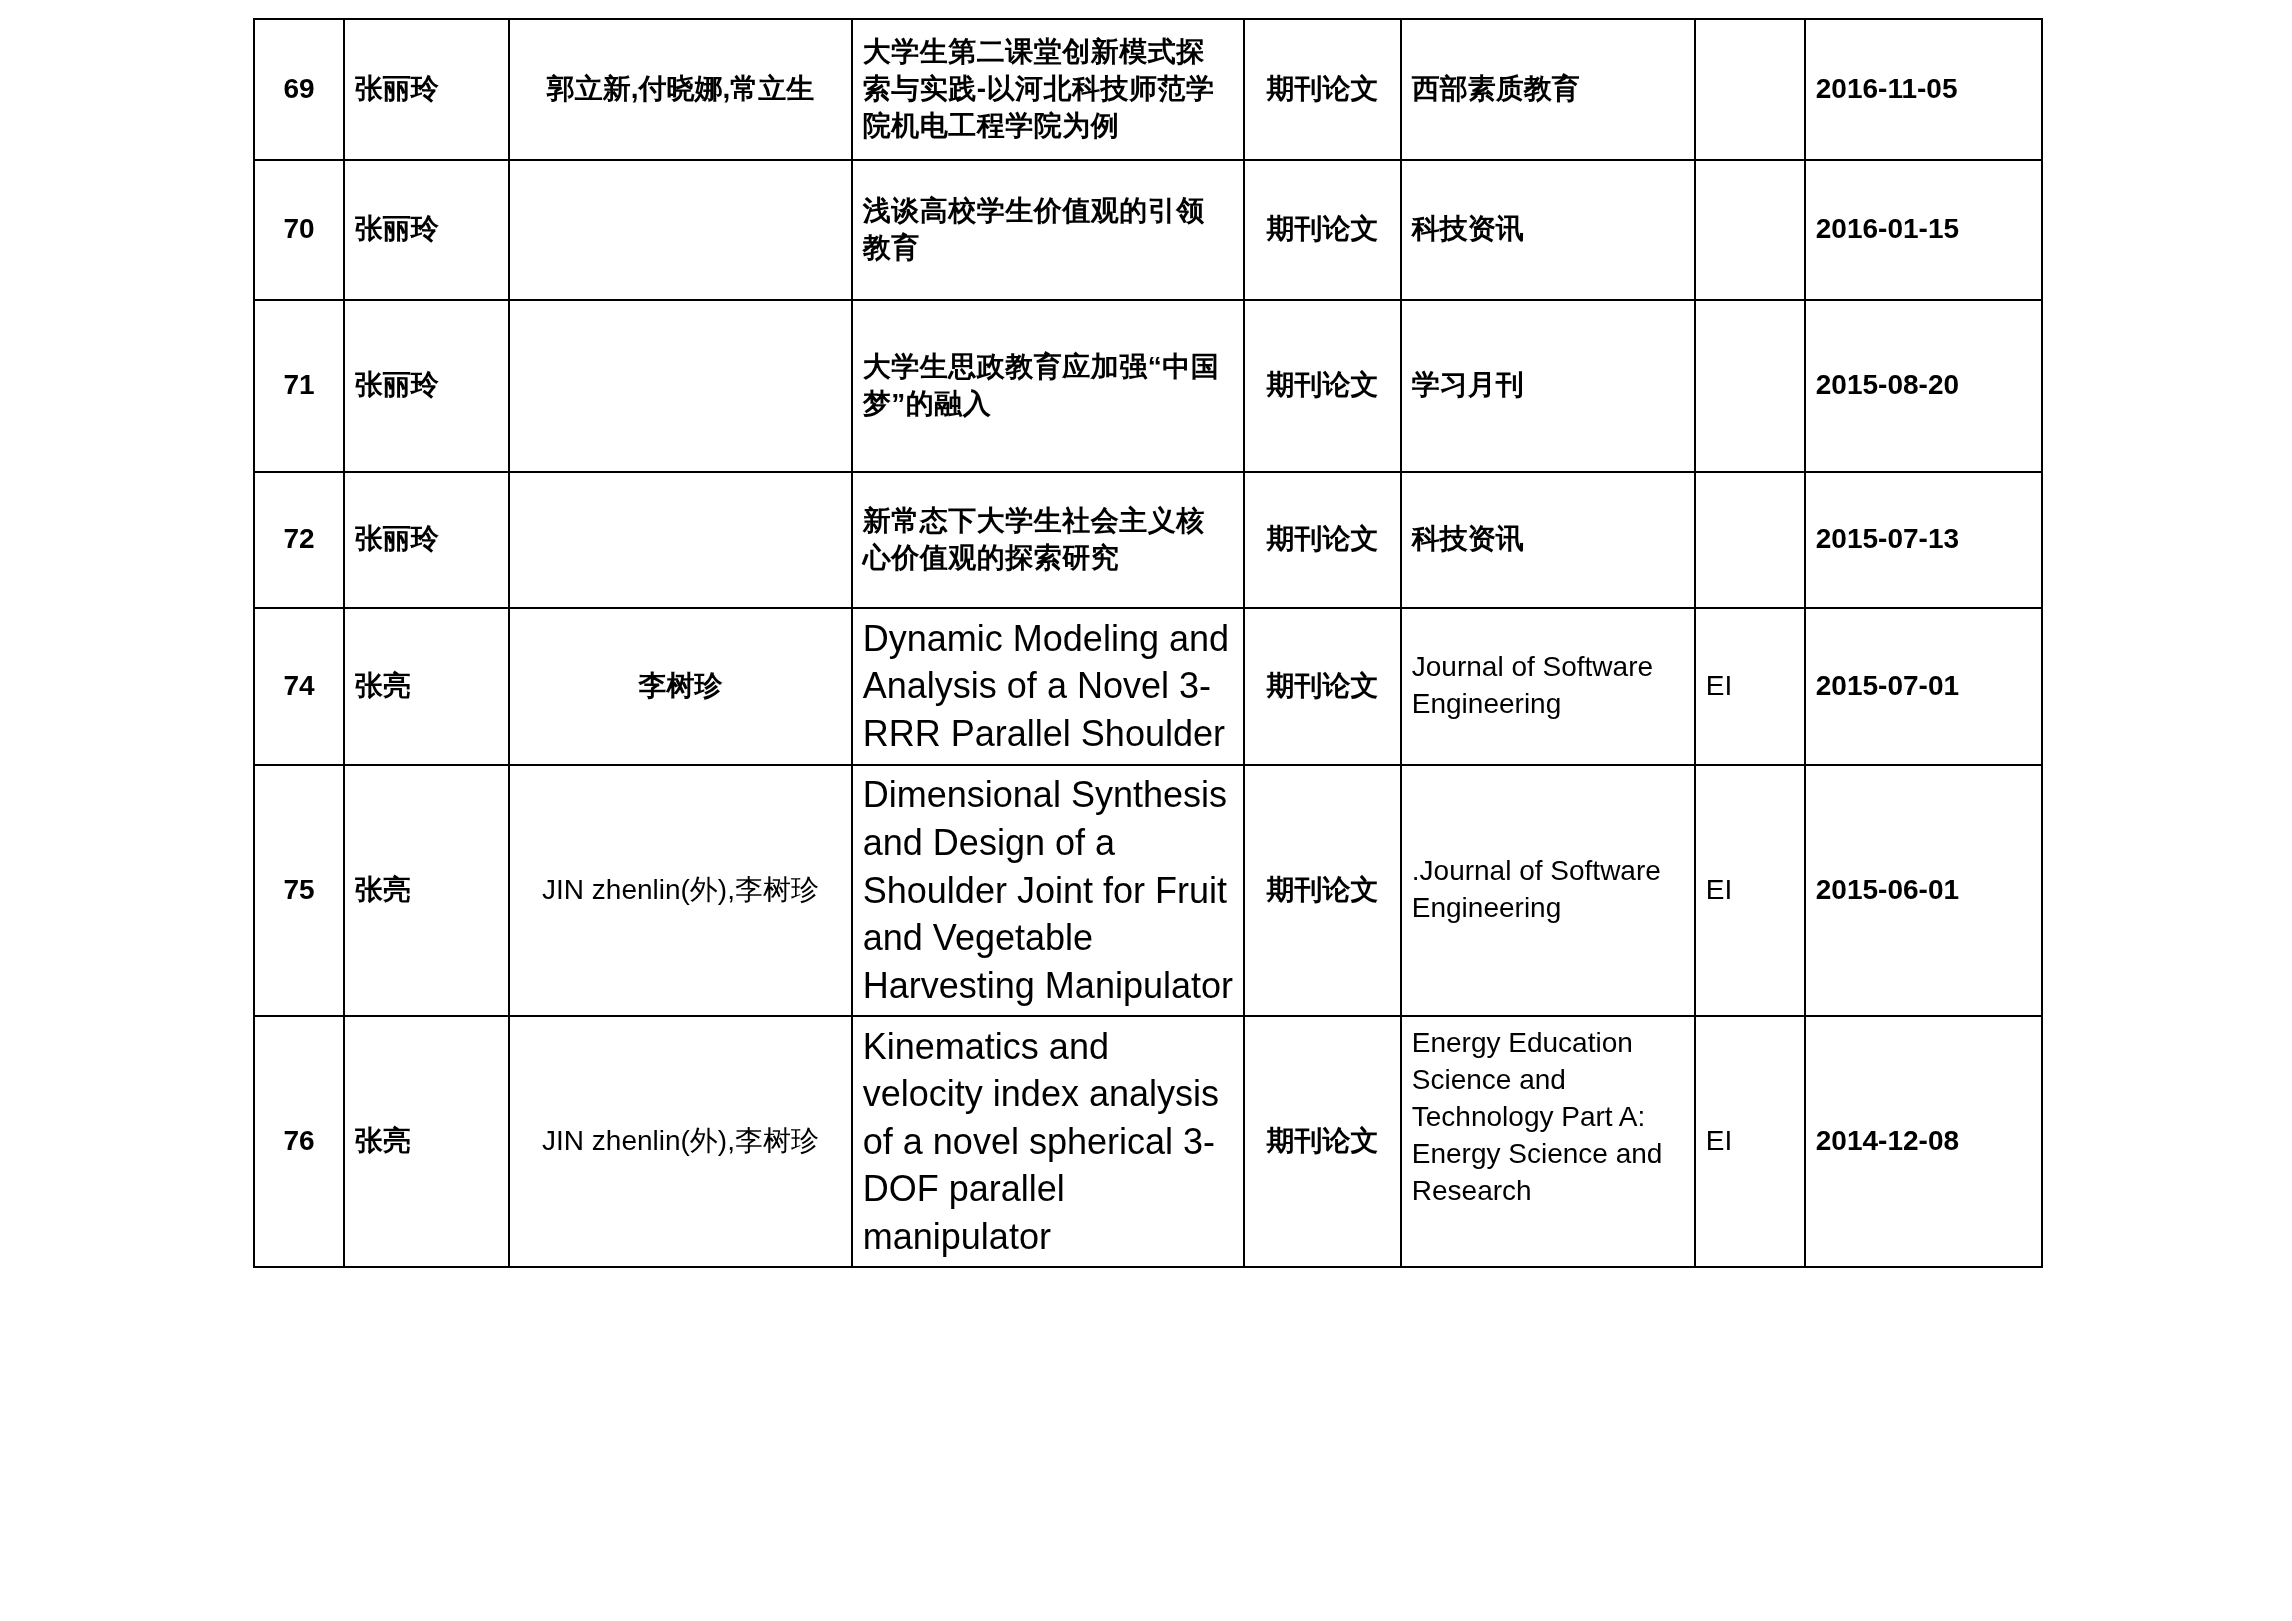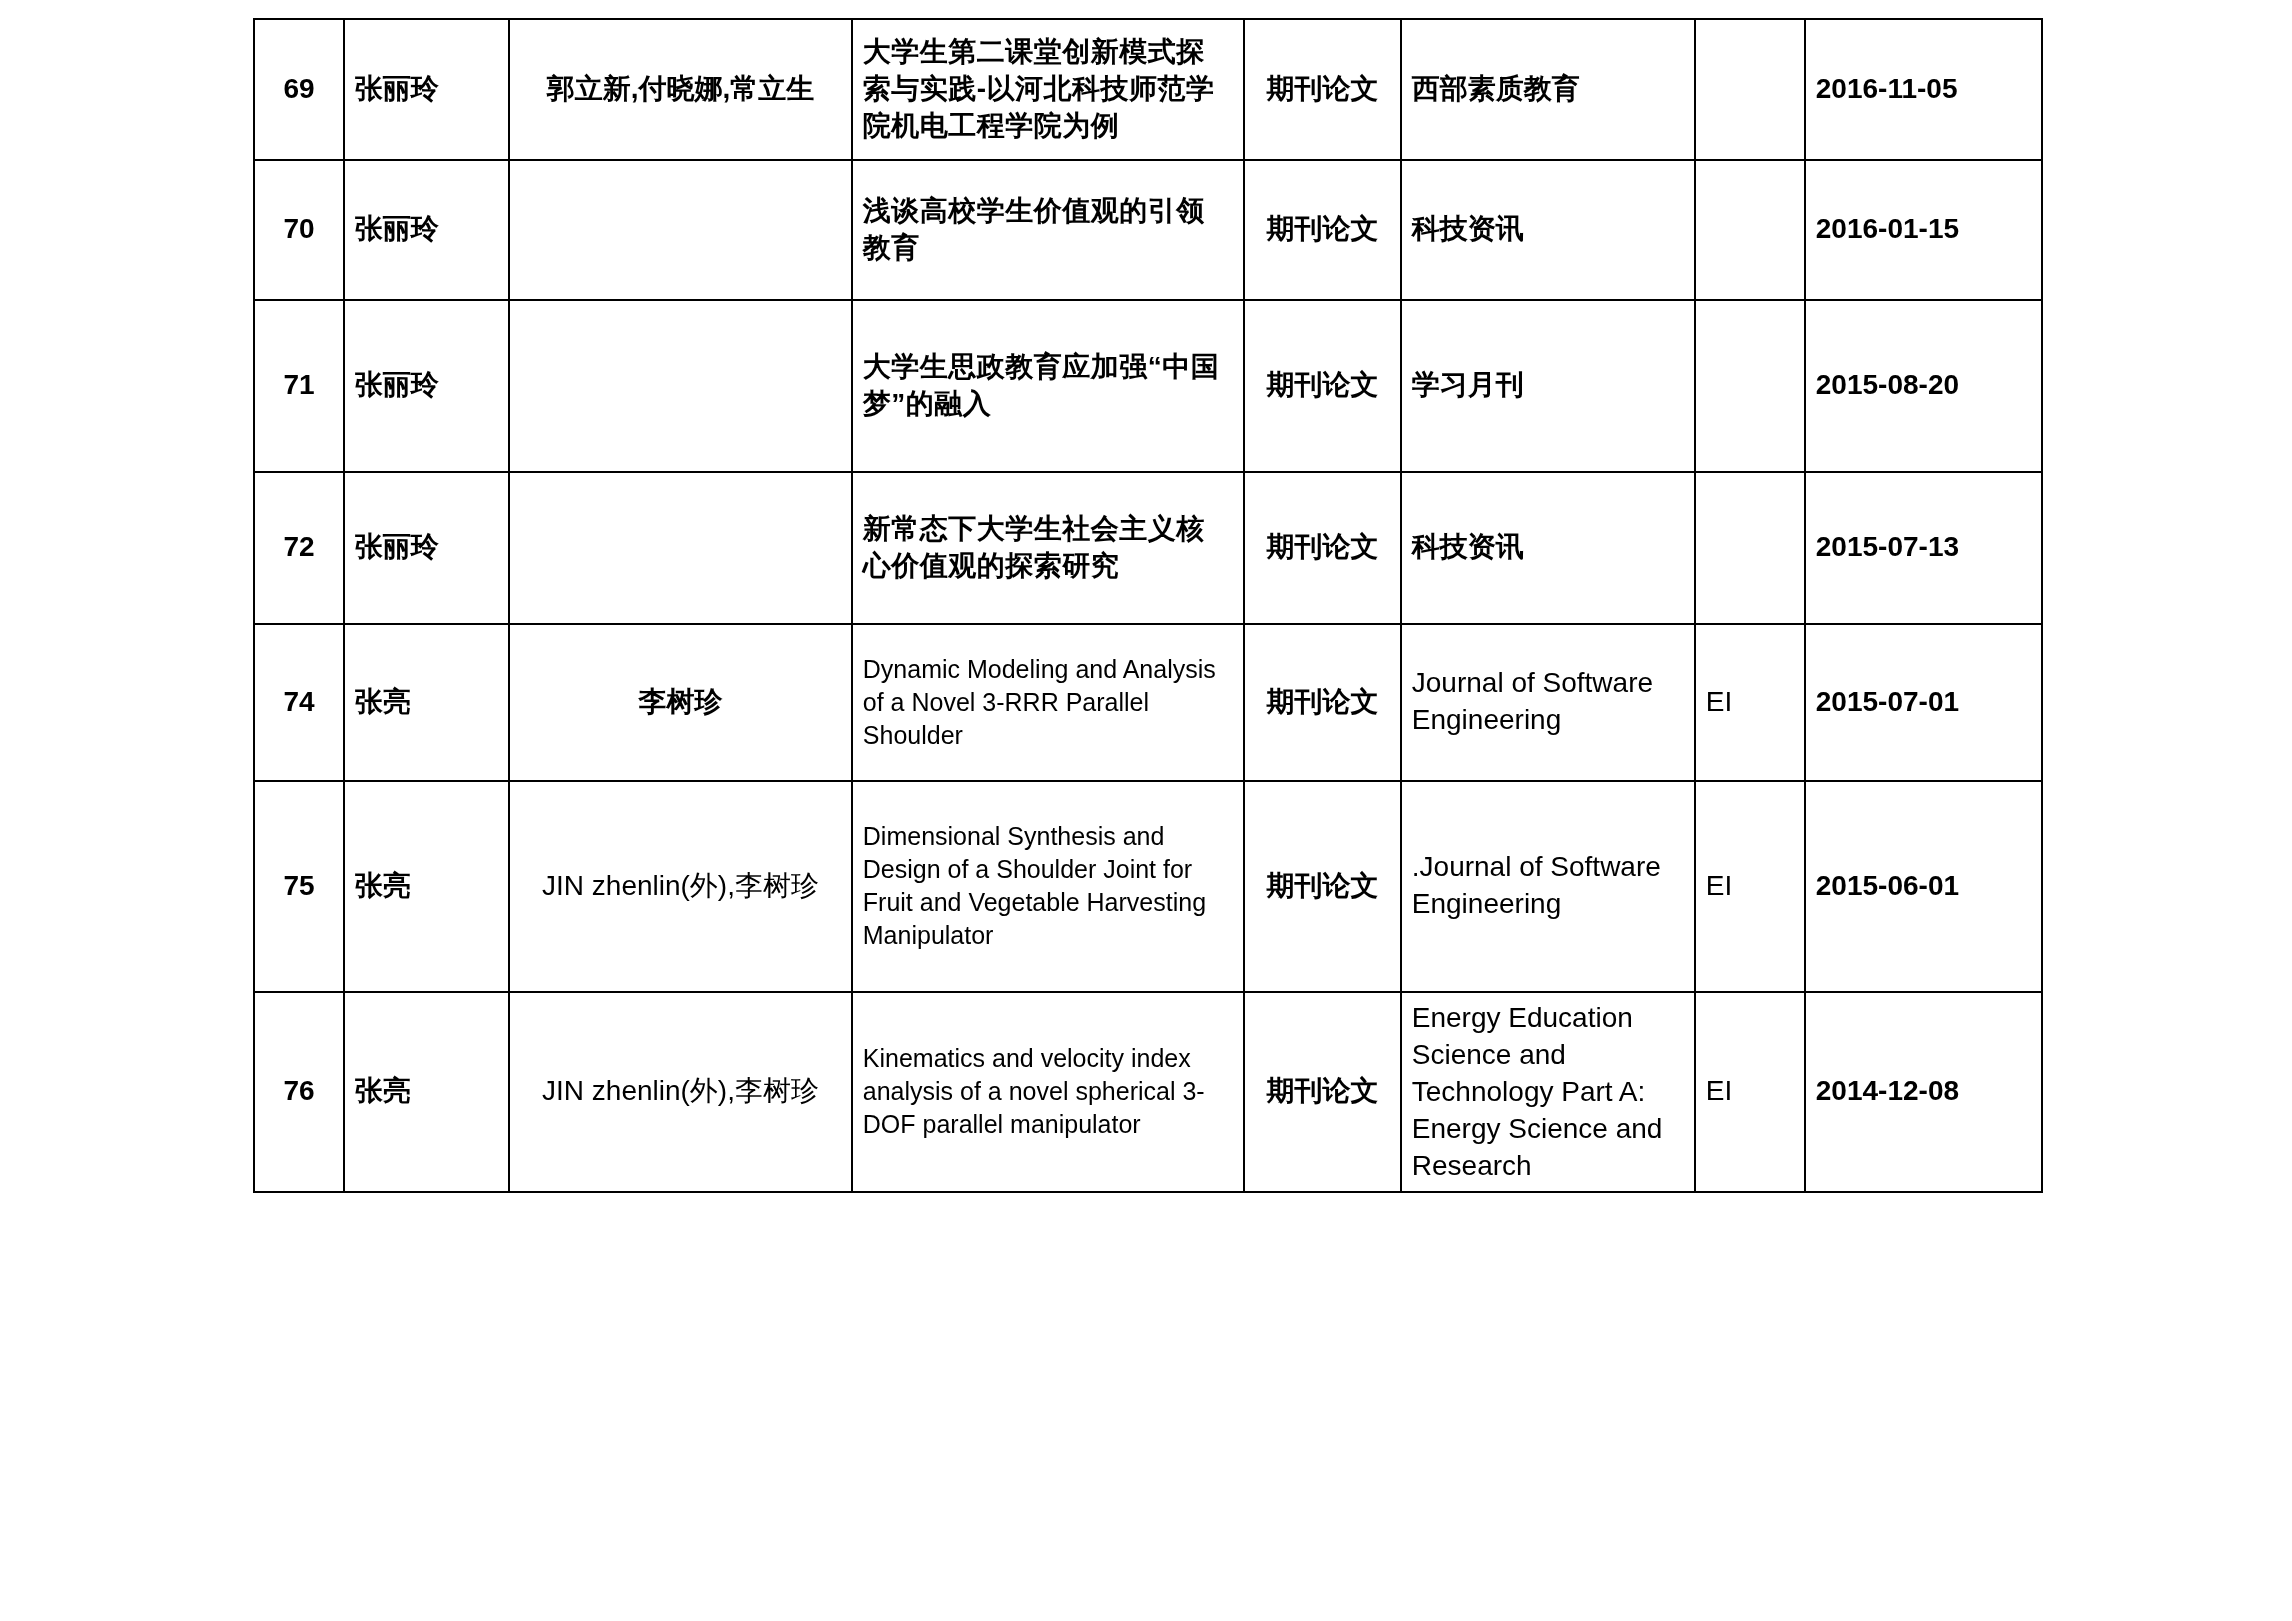--- a/index.html
+++ b/index.html
@@ -81,21 +81,21 @@
     text-align: left;
     font-weight: bold;
     font-family: "DejaVu Sans", "Liberation Sans", sans-serif;
     font-size: 28px;
     letter-spacing: 0.5px;
   }
   td.title.latin {
     font-family: "Liberation Sans", sans-serif;
     font-weight: normal;
     letter-spacing: 0;
-    font-size: 25px;
+    font-size: 36px;
   }
   td.type {
     text-align: center;
     font-weight: bold;
     font-family: "DejaVu Sans", "Liberation Sans", sans-serif;
     font-size: 28px;
   }
   td.journal {
     text-align: left;
     font-weight: bold;
@@ -163,21 +163,21 @@
         <tr style="height:172px;">
           <td class="idx">71</td>
           <td class="author">张丽玲</td>
           <td class="coauthors"></td>
           <td class="title">大学生思政教育应加强“中国梦”的融入</td>
           <td class="type">期刊论文</td>
           <td class="journal">学习月刊</td>
           <td class="indexed"></td>
           <td class="date">2015-08-20</td>
         </tr>
-        <tr style="height:152px;">
+        <tr style="height:136px;">
           <td class="idx">72</td>
           <td class="author">张丽玲</td>
           <td class="coauthors"></td>
           <td class="title">新常态下大学生社会主义核心价值观的探索研究</td>
           <td class="type">期刊论文</td>
           <td class="journal">科技资讯</td>
           <td class="indexed"></td>
           <td class="date">2015-07-13</td>
         </tr>
         <tr style="height:157px;">

